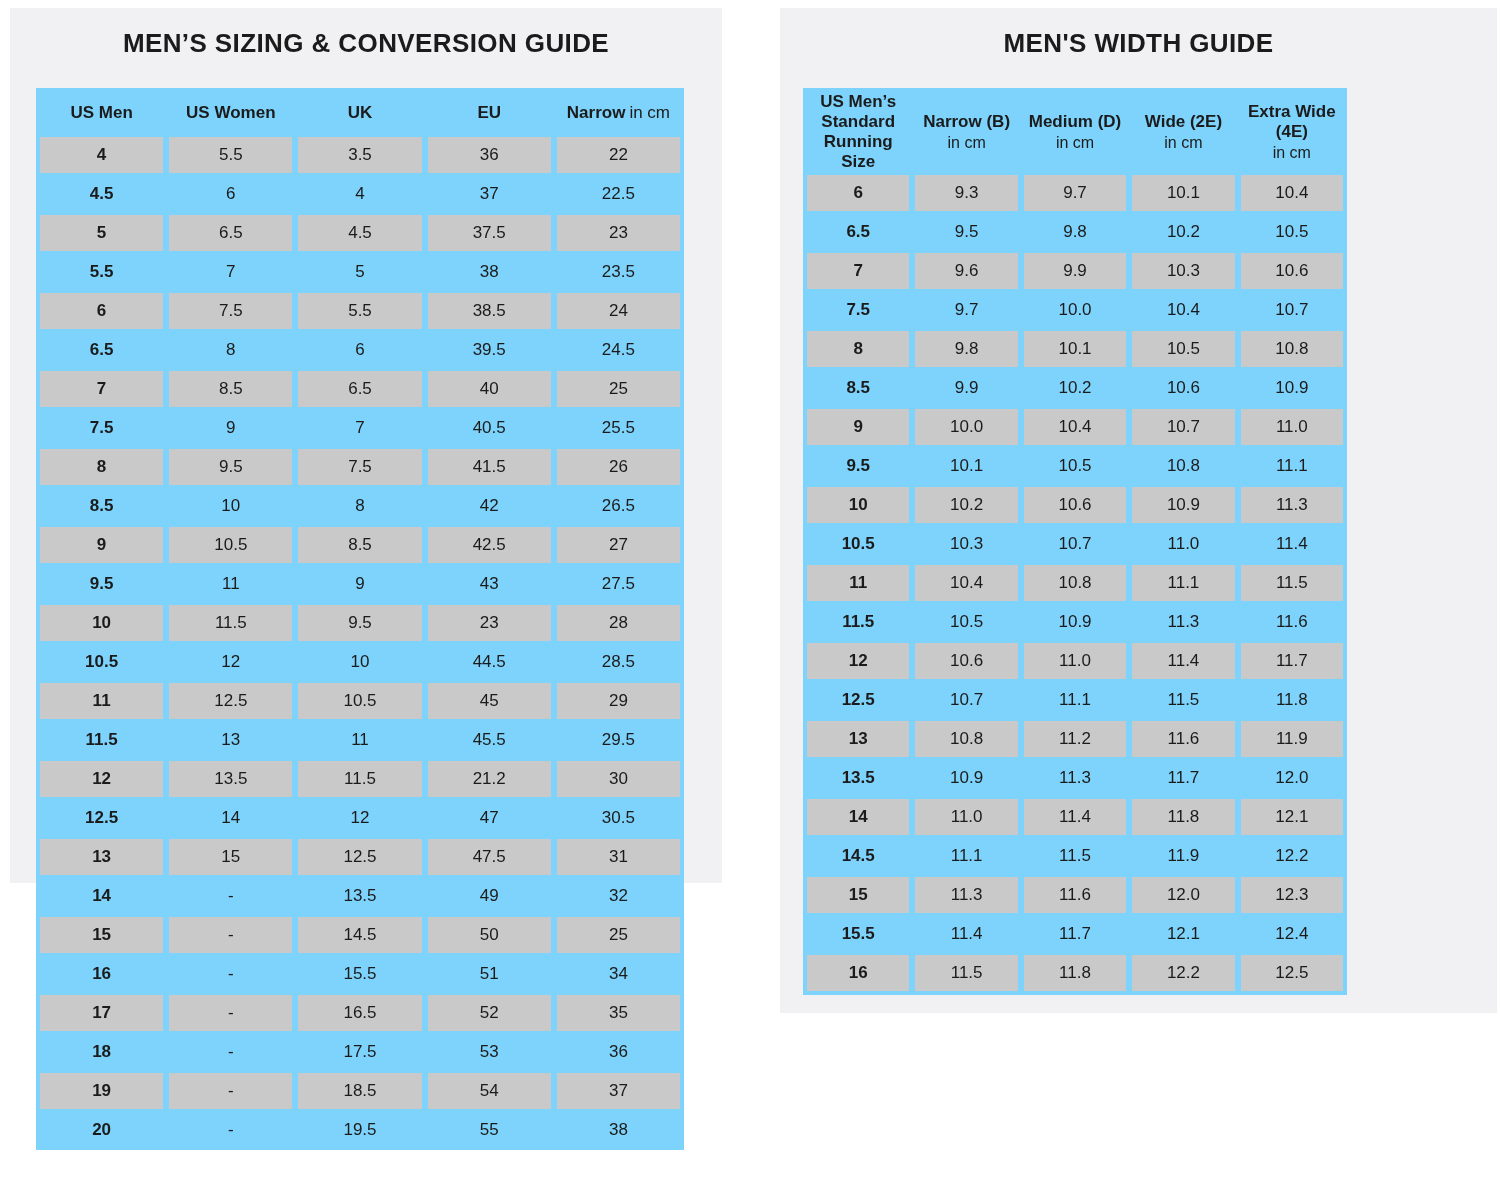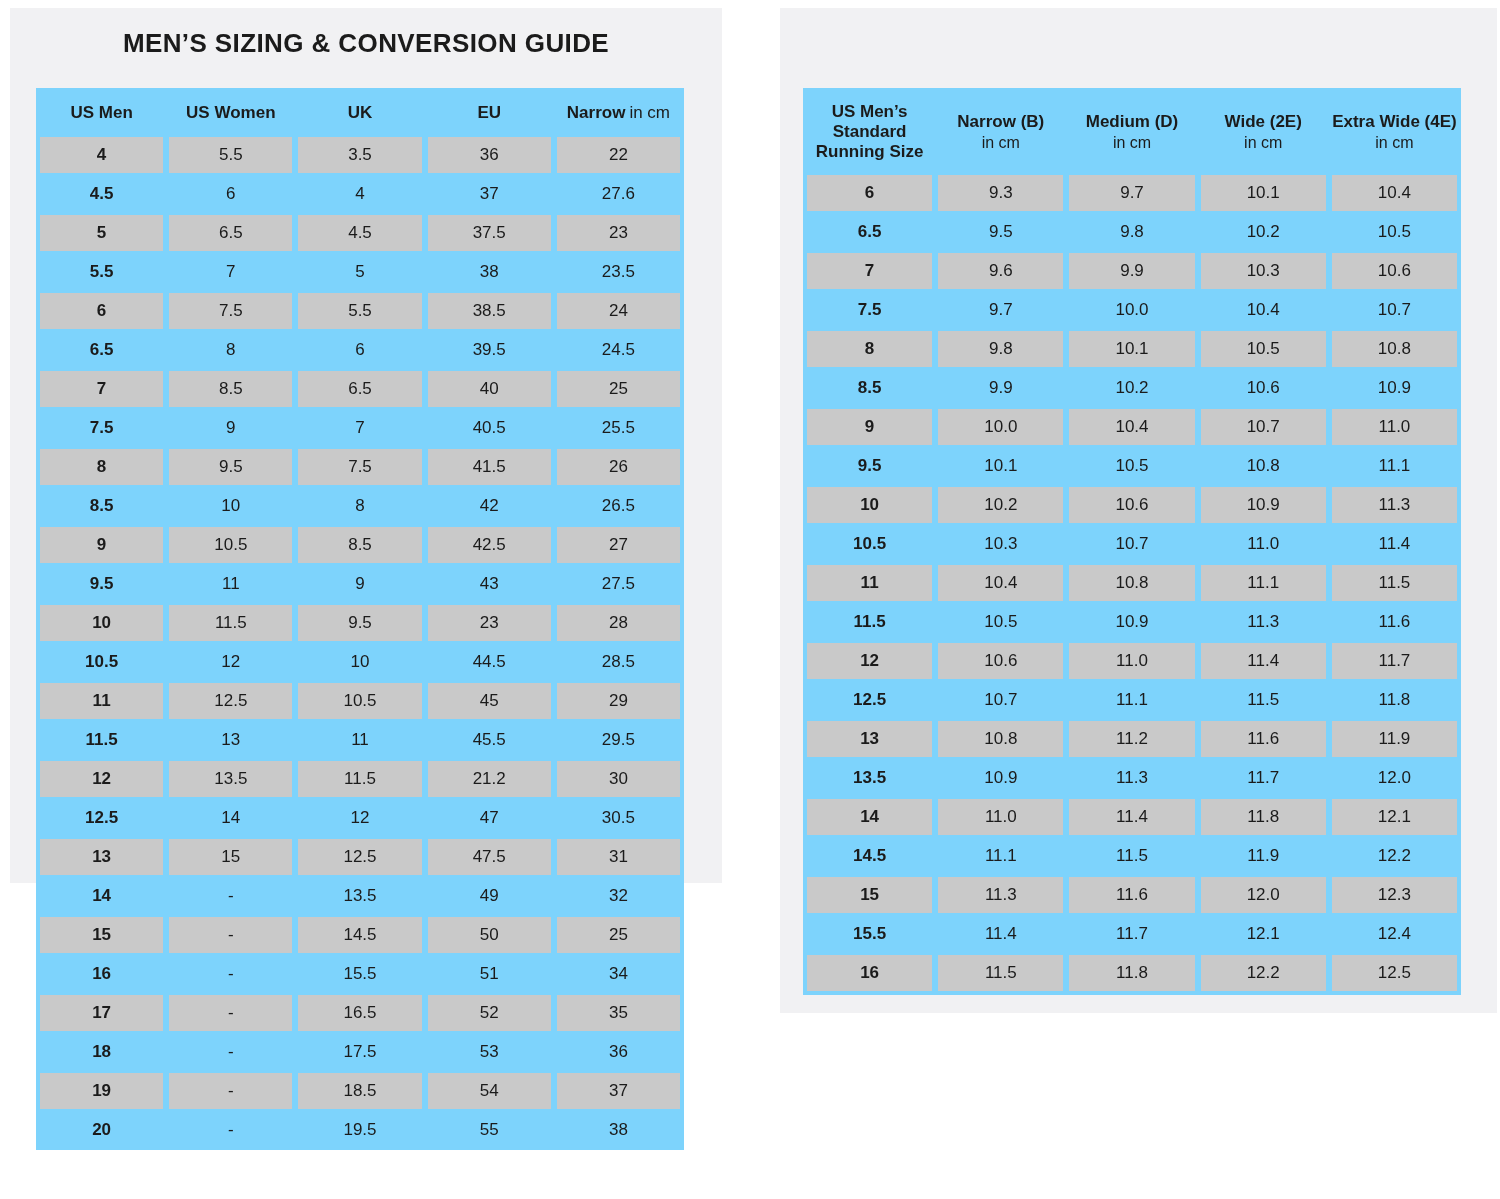--- a/index.html
+++ b/index.html
@@ -31,21 +31,21 @@
     color: #1b1b1b;
   }
 
   .card {
     position: absolute;
     top: 80px;
     background: #7dd3fc;
     padding: 4px 4px;
   }
   .panel-left  .card { left: 26px; width: 648px; height: 1062px; }
-  .panel-right .card { left: 23px; width: 658px; height: 907px; }
+  .panel-right .card { left: 23px; width: 544px; height: 907px; }
 
   .thead { display: flex; gap: 6px; align-items: center; }
   .panel-left  .thead { height: 42px; }
   .panel-right .thead { height: 80px; }
 
   .th {
     flex: 1 1 0;
     text-align: center;
     font-size: 17px;
     line-height: 20px;
@@ -105,21 +105,21 @@
             <div class="td">5.5</div>
             <div class="td">3.5</div>
             <div class="td">36</div>
             <div class="td">22</div>
           </div>
           <div class="tr plain">
             <div class="td first">4.5</div>
             <div class="td">6</div>
             <div class="td">4</div>
             <div class="td">37</div>
-            <div class="td">27.6</div>
+            <div class="td">22.5</div>
           </div>
           <div class="tr shaded">
             <div class="td first">5</div>
             <div class="td">6.5</div>
             <div class="td">4.5</div>
             <div class="td">37.5</div>
             <div class="td">23</div>
           </div>
           <div class="tr plain">
             <div class="td first">5.5</div>
@@ -280,20 +280,21 @@
             <div class="td">-</div>
             <div class="td">19.5</div>
             <div class="td">55</div>
             <div class="td">38</div>
           </div>
         </div>
     </div>
   </section>
 
   <section class="panel panel-right">
+    <h1 class="guide-title">MEN'S WIDTH GUIDE</h1>
     <div class="card">
       <div class="thead">
         <div class="th">
           <span class="th-main">US Men’s Standard Running Size</span>
         </div>
         <div class="th">
           <span class="th-main">Narrow (B)</span>
             <span class="th-sub">in cm</span>
         </div>
         <div class="th">

